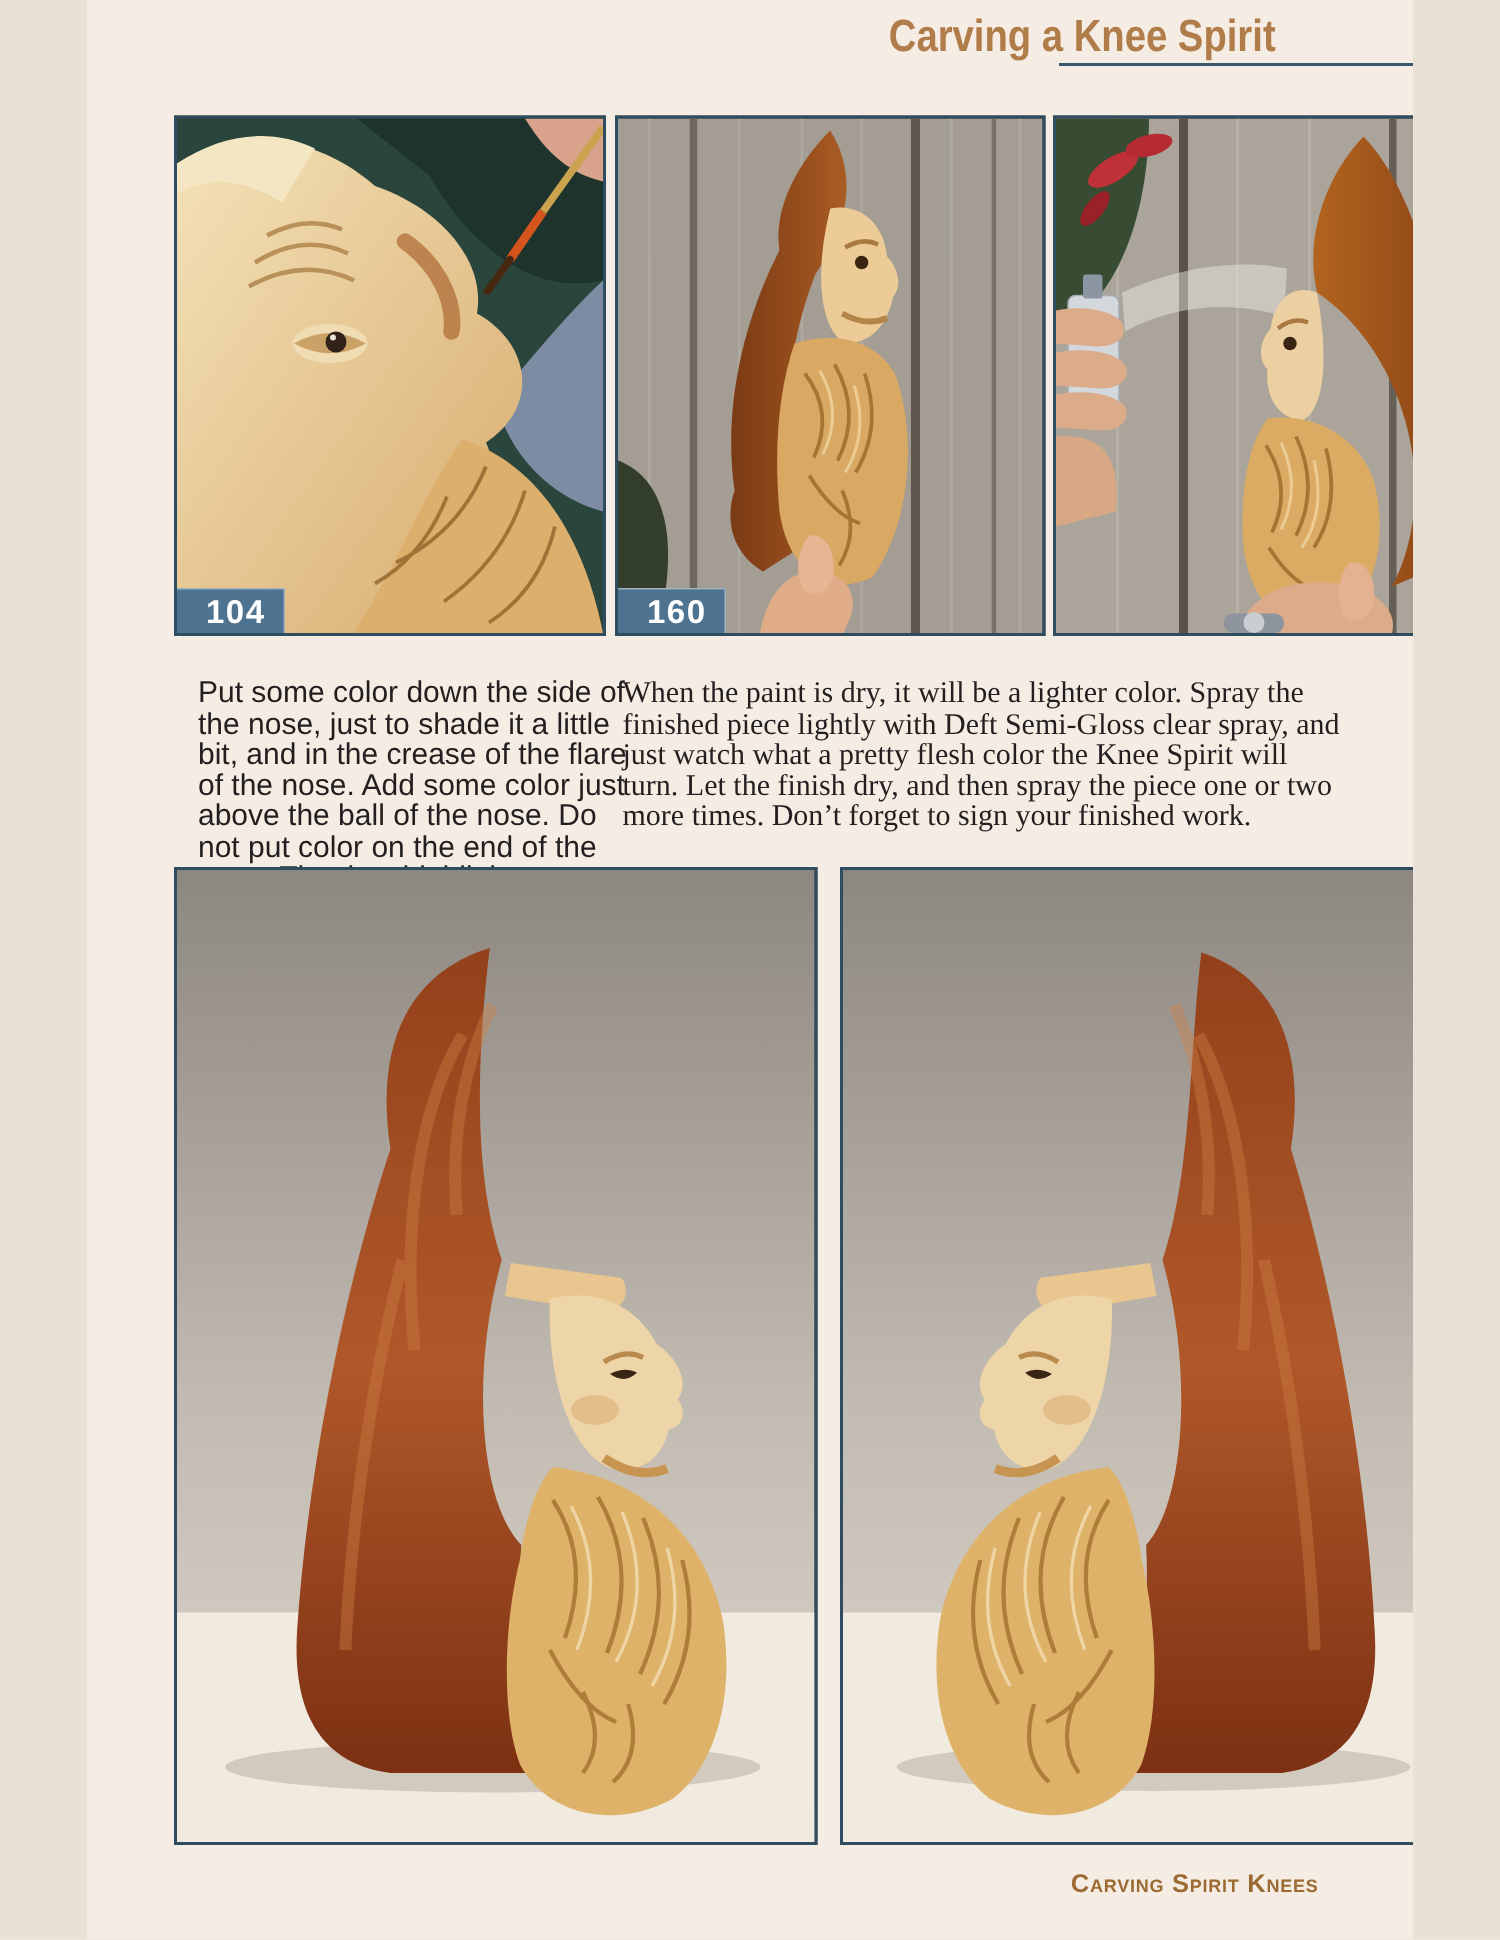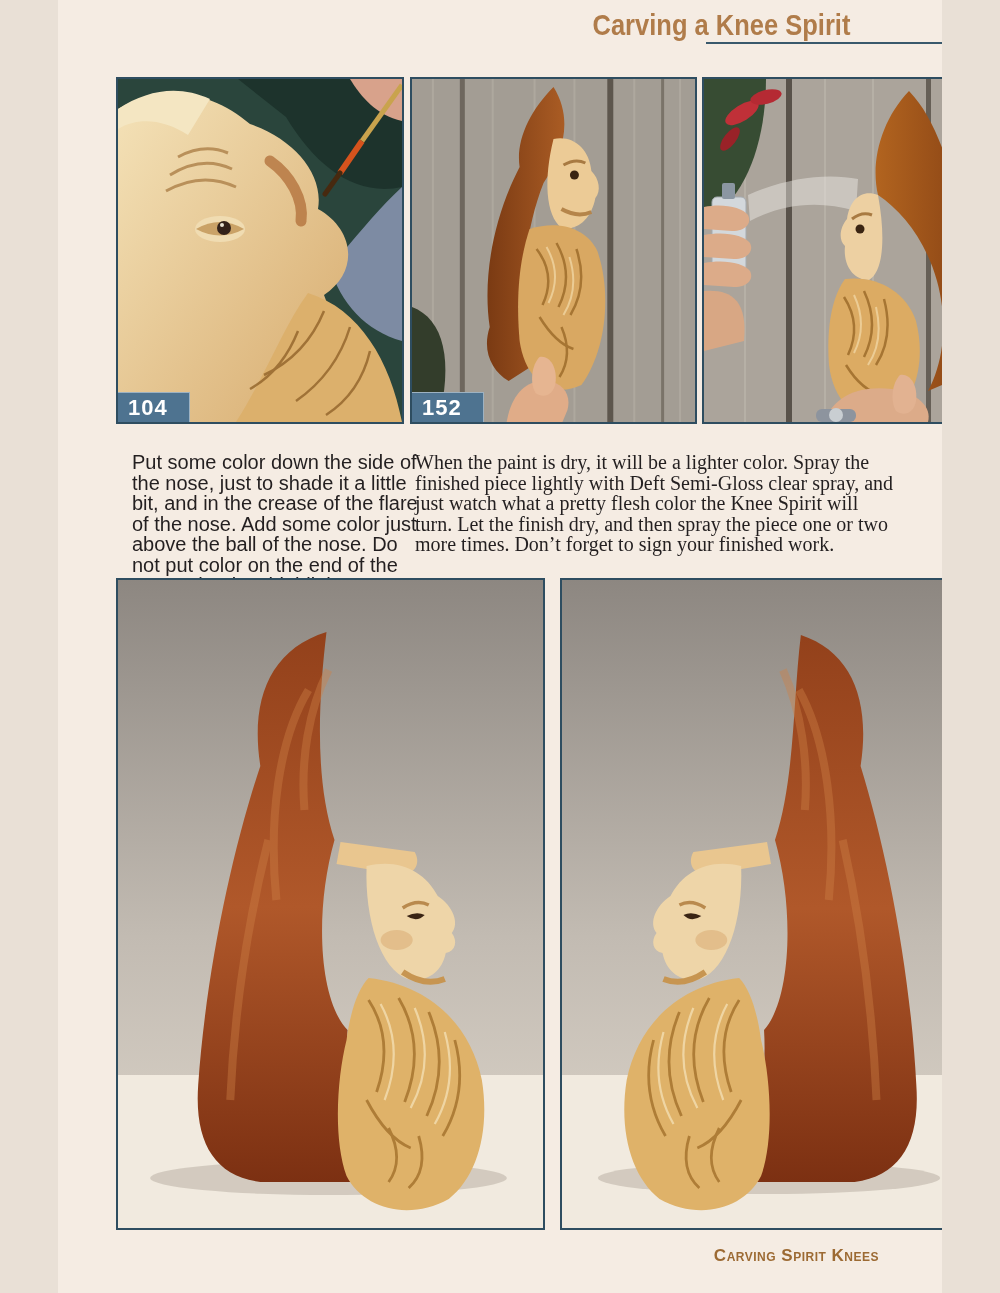--- a/index.html
+++ b/index.html
@@ -18,21 +18,21 @@
   }
   .title-rule{position:absolute;left:648px;top:42px;width:263px;height:2px;background:#39596c;}
   .corner-thumb{
     position:absolute;left:910px;top:0;width:90px;height:45px;box-sizing:border-box;
     border-left:2px solid #24435a;border-bottom:3px solid #24435a;background:#5d7288;
   }
   .corner-thumb svg{display:block;width:100%;height:100%;}
   .side-strip{position:absolute;left:943px;top:46px;width:57px;height:1247px;background:#b2804e;}
 
   
-  figure.photo{position:absolute;margin:0;box-sizing:border-box;border:2px solid #2e4d60;background:#404040;}
+  figure.photo{position:absolute;margin:0;box-sizing:border-box;border:2px solid #2e4d60;background:#404040;text-align:right;}
   figure.photo svg{display:block;width:100%;height:100%;}
   .p1{left:58px;top:77px;width:288px;height:347px;}
   .p2{left:352px;top:77px;width:287px;height:347px;}
   .p3{left:644px;top:77px;width:288px;height:347px;}
   .pL{left:58px;top:578px;width:429px;height:652px;border-color:#5e8191;}
   .pR{left:502px;top:578px;width:426px;height:652px;border-color:#5e8191;}
 
   .badge{
     position:absolute;left:0;bottom:0;min-width:72px;height:30px;box-sizing:border-box;
     background:#4e7390;color:#ffffff;font-size:22px;font-weight:bold;line-height:30px;
@@ -159,21 +159,21 @@
       </g>
       <g>
         <rect x="118" y="316" width="30" height="27" rx="3" fill="#ccd1d5"></rect>
         <rect x="126" y="304" width="14" height="13" rx="2" fill="#3b50c1"></rect>
       </g>
       <g fill="#e0ac88">
         <path d="M95,343 C100,314 116,300 136,302 C152,304 160,316 156,331 L151,343 Z"></path>
         <path d="M128,278 C138,276 146,288 144,304 C142,316 132,320 124,314 C118,304 120,286 128,278 Z" fill="#e6b591"></path>
       </g>
     </svg>
-    <span class="badge">152</span>
+    <span class="badge">160</span>
   </figure>
 
   <figure class="photo p3">
     <svg viewBox="0 0 284 343" preserveAspectRatio="none">
       <defs>
         <linearGradient id="h3" x1="0" y1="0" x2="1" y2="0">
           <stop offset="0" stop-color="#b2641f"></stop>
             <stop offset="1" stop-color="#8a4415"></stop>
         </linearGradient>
       </defs>

